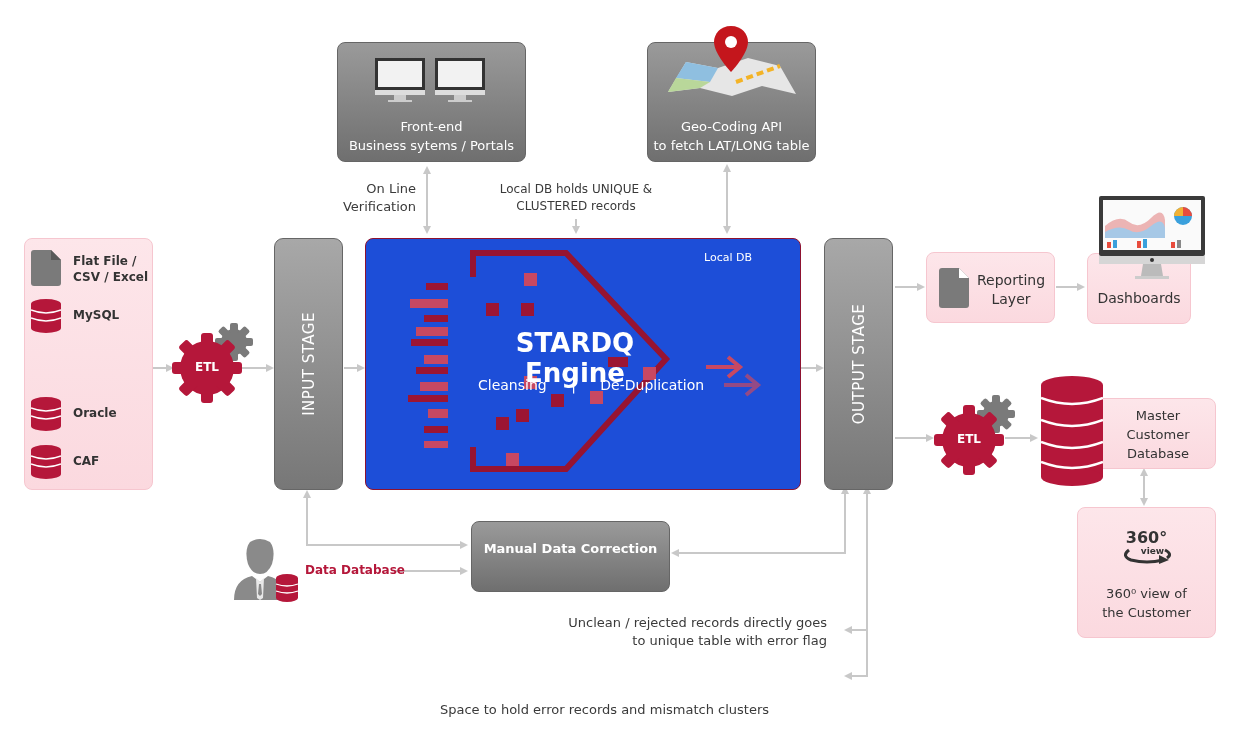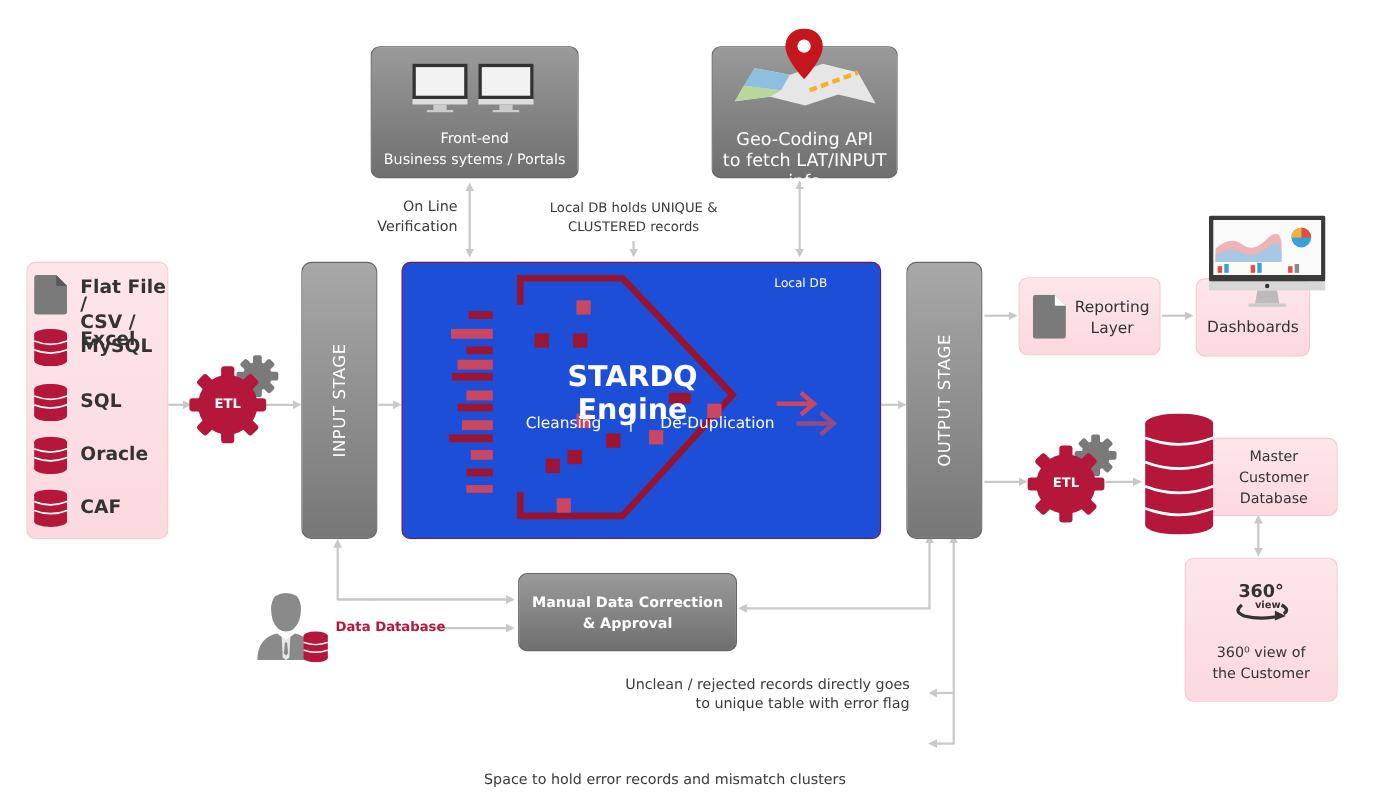--- a/index.html
+++ b/index.html
@@ -6,21 +6,21 @@
   html, body { width: 1250px; height: 730px; background: #ffffff; overflow: hidden; }
   body { position: relative; font-family: "DejaVu Sans", sans-serif; color: #333; }
   .abs { position: absolute; }
   .lbl { font-size: 13px; color: #3a3a3a; line-height: 18px; }
   .pinkbox { background: linear-gradient(#fde6ea, #fbd9df); border: 1px solid #f6c6cf; border-radius: 8px; }
   .greybox { background: linear-gradient(#9a9a9a, #6f6f6f); border: 1px solid #666; border-radius: 8px; color: #fff; }
   .greybar { background: linear-gradient(#a8a8a8, #777); border: 1px solid #666; border-radius: 9px; }
   .vert-text { position: absolute; left: 50%; top: 50%; transform: translate(-50%, -50%) rotate(-90deg); white-space: nowrap; color: #fff; font-size: 15px; letter-spacing: 0.5px; }
   .src-item { position: absolute; left: 0; width: 130px; height: 34px; }
   .src-item .ic { position: absolute; left: 6px; top: 0; width: 30px; height: 34px; }
-  .src-item .tx { position: absolute; left: 48px; top: 8px; font-size: 17px; color: #333; font-weight: bold; line-height: 16px; }
+  .src-item .tx { position: absolute; left: 48px; top: 8px; font-size: 12px; color: #333; font-weight: bold; line-height: 16px; }
   .center-text { text-align: center; }
   svg.conn { position: absolute; left: 0; top: 0; width: 1250px; height: 730px; pointer-events: none; }
 </style>
 </head>
 <body>
 
 <svg class="conn" viewBox="0 0 1250 730">
   <defs>
     <marker id="ah" markerWidth="8" markerHeight="8" refX="6" refY="4" orient="auto" markerUnits="userSpaceOnUse">
       <path d="M0,0 L8,4 L0,8 z" fill="#c8c8c8"></path>
@@ -84,34 +84,20 @@
           <ellipse cx="15" cy="5" rx="15" ry="5"></ellipse>
           <rect x="0" y="5" width="30" height="24"></rect>
           <ellipse cx="15" cy="29" rx="15" ry="5"></ellipse>
         </g>
       <g stroke="#fff" stroke-width="1.5" fill="none">
           <path d="M0,11 Q15,17 30,11"></path>
           <path d="M0,19 Q15,25 30,19"></path>
         </g>
     </svg>
     <div class="tx">MySQL</div>
-  </div>
-  <div class="src-item" style="top:110px;">
-    <svg class="ic" viewBox="0 0 30 34">
-      <g fill="#b5173a">
-          <ellipse cx="15" cy="5" rx="15" ry="5"></ellipse>
-          <rect x="0" y="5" width="30" height="24"></rect>
-          <ellipse cx="15" cy="29" rx="15" ry="5"></ellipse>
-        </g>
-      <g stroke="#fff" stroke-width="1.5" fill="none">
-          <path d="M0,11 Q15,17 30,11"></path>
-          <path d="M0,19 Q15,25 30,19"></path>
-        </g>
-    </svg>
-    <div class="tx">SQL</div>
   </div>
   <div class="src-item" style="top:206px;">
     <svg class="ic" viewBox="0 0 30 34">
       <g fill="#b5173a">
           <ellipse cx="15" cy="5" rx="15" ry="5"></ellipse>
           <rect x="0" y="5" width="30" height="24"></rect>
           <ellipse cx="15" cy="29" rx="15" ry="5"></ellipse>
         </g>
       <g stroke="#fff" stroke-width="1.5" fill="none">
           <path d="M0,11 Q15,17 30,11"></path>
@@ -229,23 +215,23 @@
         <rect x="74" y="43" width="24" height="2" fill="#ccc"></rect>
     </g>
   </svg>
   <div class="abs center-text" style="left:0;top:74px;width:100%;font-size:13px;line-height:19px;">
     <div>Front-end</div>
     <div>Business sytems / Portals</div>
   </div>
 </div>
 
 <div class="abs greybox" style="left:647px;top:42px;width:169px;height:120px;">
-  <div class="abs center-text" style="left:0;top:74px;width:100%;font-size:16px;line-height:19px;">
+  <div class="abs center-text" style="left:0;top:74px;width:100%;font-size:13px;line-height:19px;">
     <div>Geo-Coding API</div>
-    <div>to fetch LAT/INPUT info</div>
+    <div>to fetch LAT/LONG table</div>
   </div>
 </div>
 <svg class="abs" style="left:662px;top:26px;" width="140" height="76" viewBox="0 0 140 76">
   <path d="M6,66 L24,36 L56,42 L86,32 L118,40 L134,68 L100,60 L70,70 L38,62z" fill="#e6e6e6"></path>
   <path d="M24,36 L56,42 L48,56 L14,52z" fill="#8fbfe0"></path>
   <path d="M14,52 L48,56 L38,62 L6,66z" fill="#b9d79a"></path>
   <path d="M74,56 L118,40" stroke="#f3b326" stroke-width="4" stroke-dasharray="7,4"></path>
   <path d="M69,0 C58,0 52,8 52,16 C52,28 69,46 69,46 C69,46 86,28 86,16 C86,8 80,0 69,0z" fill="#c4161c"></path>
   <circle cx="69" cy="16" r="6" fill="#fff"></circle>
 </svg>
@@ -350,21 +336,20 @@
   </div>
   <div class="abs center-text" style="left:0;top:76px;width:100%;font-size:13px;line-height:19px;color:#333;">
     <div>360⁰ view of</div>
     <div>the Customer</div>
   </div>
 </div>
 
 <div class="abs greybox" style="left:471px;top:521px;width:199px;height:71px;">
   <div class="abs center-text" style="left:0;top:17px;width:100%;font-size:13px;font-weight:bold;line-height:19px;">
     <div>Manual Data Correction</div>
-    <div>&amp; Approval</div>
   </div>
 </div>
 
 <svg class="abs" style="left:232px;top:538px;" width="68" height="64" viewBox="0 0 68 64">
   <path d="M18,4 Q28,-2 38,4 Q44,12 40,26 Q36,36 28,36 Q20,36 16,26 Q12,12 18,4z" fill="#8a8a8a"></path>
   <path d="M2,62 Q2,42 20,38 L28,44 L36,38 Q54,42 54,62z" fill="#8a8a8a"></path>
   <path d="M24,40 L28,44 L32,40 L31,60 L28,62 L25,60z" fill="#e8e8e8"></path>
   <path d="M27,46 L29,46 L30,56 L28,58 L26,56z" fill="#8a8a8a"></path>
   <g transform="translate(44,36)">
     <g fill="#b5173a">

